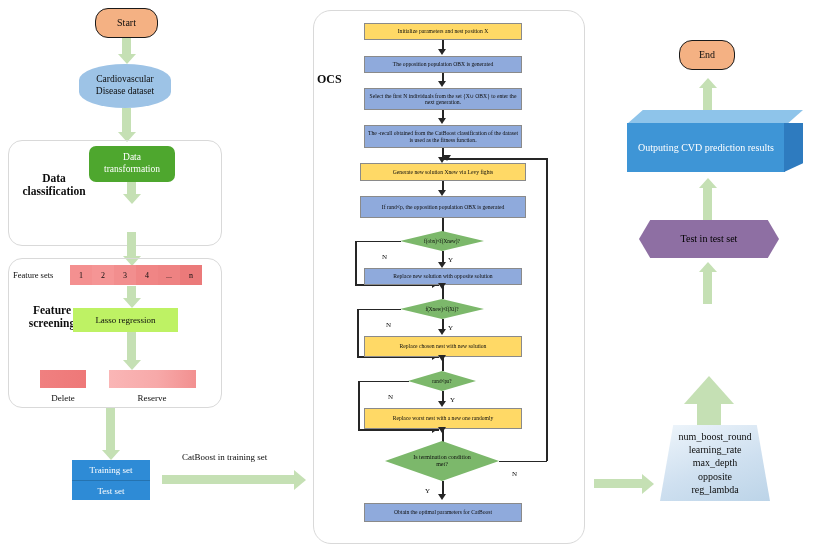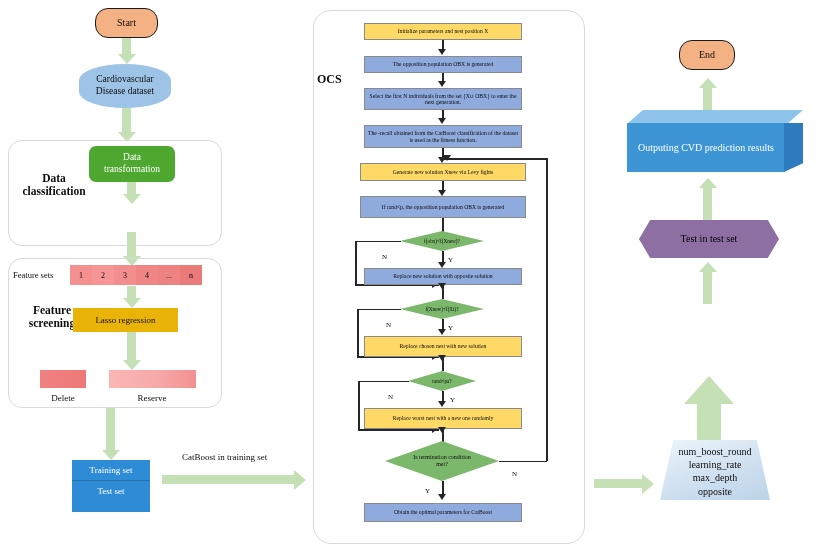--- a/index.html
+++ b/index.html
@@ -18,21 +18,21 @@
   
   .frame{border:1px solid #d9d9d9;border-radius:14px;background:transparent;}
   .frame-ocs{border:1px solid #d9d9d9;border-radius:18px;}
 
   .section-title{font-weight:bold;font-size:11.5px;text-align:center;line-height:1.15;}
 
   
   .oval{background:#F4B183;border:1.2px solid #1a1a1a;border-radius:13px;}
   .cyl{background:#9DC3E6;border-radius:50%/16px;}
   .greenbox{background:#4EA72E;border-radius:7px;color:#fff;}
-  .lassobox{background:#eab308;}
+  .lassobox{background:#bef264;}
   .bluebox{background:#2E8BD6;color:#fff;}
   .yellow{background:#FFD966;border:.6px solid #8a8a8a;}
   .blue2{background:#8FAADC;border:.6px solid #8a8a8a;}
   .diamond-wrap{position:absolute;}
   .diamond{width:100%;height:100%;background:#7CB86B;
            clip-path:polygon(50% 0,100% 50%,50% 100%,0 50%);
            display:flex;align-items:center;justify-content:center;}
   .octo{background:#8E6FA3;
         clip-path:polygon(8% 0,92% 0,100% 50%,92% 100%,8% 100%,0 50%);
         color:#000;}
@@ -158,21 +158,21 @@
               background:linear-gradient(90deg,#FAB6B6 0%,#F7A9A9 55%,#F29090 100%);"></div>
   <div class="abs ctr" style="left:119px;top:391px;width:66px;height:14px;font-size:9px;">
     <span>Reserve</span>
   </div>
 
   <div class="abs" style="left:101px;top:408px;width:19px;height:52px;">
     <div class="abs" style="left:5px;top:0;width:9px;height:42px;background:#C5E0B4;"></div>
     <div class="tri-down" style="left:0.5px;top:42px;"></div>
   </div>
 
-  <div class="abs bluebox" style="left:72px;top:460px;width:78px;height:52px;">
+  <div class="abs bluebox" style="left:72px;top:460px;width:78px;height:40px;">
     <div class="ctr" style="height:20px;font-size:9px;border-bottom:.8px solid #2573b0;">
       <span>Training set</span>
     </div>
     <div class="ctr" style="height:20px;font-size:9px;align-items:center;">
       <span>Test set</span>
     </div>
   </div>
 
   <div class="abs" style="left:162px;top:470px;width:148px;height:20px;">
     <div class="abs" style="left:0;top:5px;width:134px;height:9px;background:#C5E0B4;"></div>
@@ -357,21 +357,21 @@
   </div>
 
 
   <div class="abs" style="left:684px;top:350px;width:50px;height:94px;">
     <div class="abs" style="left:0;top:26px;width:0;height:0;
           border-left:25px solid transparent;border-right:25px solid transparent;
           border-bottom:28px solid #C5E0B4;"></div>
     <div class="abs" style="left:13px;top:52px;width:24px;height:42px;background:#C5E0B4;"></div>
   </div>
 
-  <div class="abs trap" style="left:660px;top:440px;width:110px;height:60px;">
+  <div class="abs trap" style="left:660px;top:425px;width:110px;height:76px;">
     <div style="padding-top:5px;font-size:10px;line-height:1.32;text-align:center;">
       <div>num_boost_round</div>
       <div>learning_rate</div>
       <div>max_depth</div>
       <div>opposite</div>
       <div>reg_lambda</div>
     </div>
   </div>
 
 </div>

